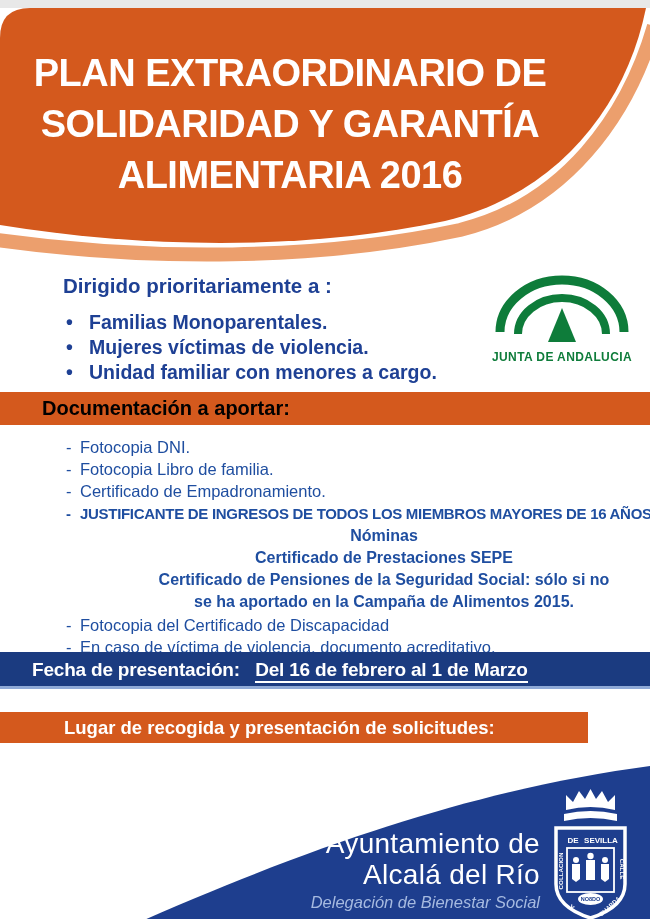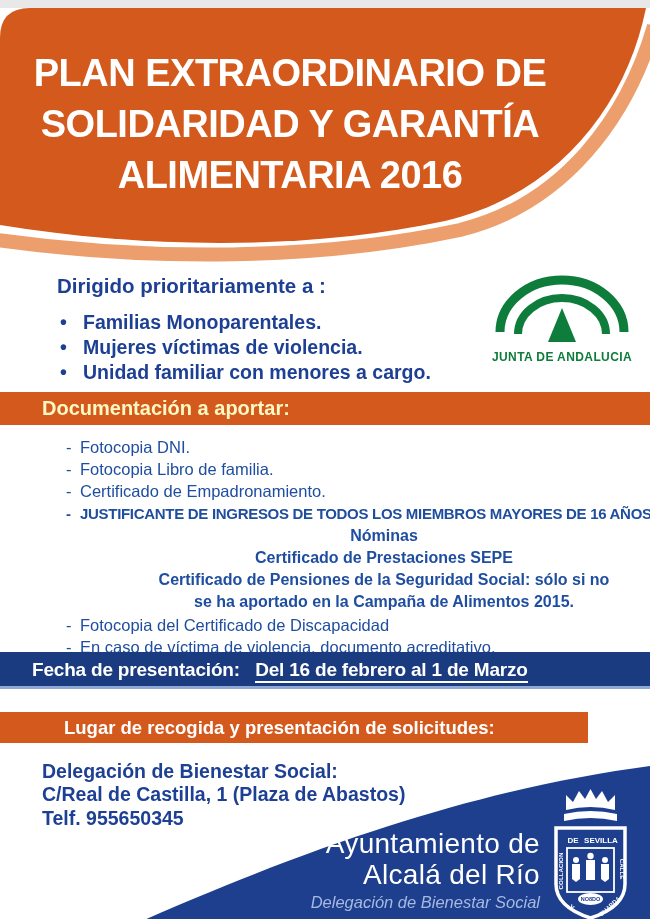--- a/index.html
+++ b/index.html
@@ -11,34 +11,34 @@
   svg{display:block;}
 
   
   #header-svg{position:absolute;top:0;left:0;}
   #title{
     position:absolute;top:40px;left:10px;width:560px;text-align:center;
     color:#ffffff;font-weight:bold;font-size:38px;line-height:51px;letter-spacing:-0.5px;
   }
 
   
-  #audience{position:absolute;left:57px;top:266px;width:420px;color:var(--blue-text);}
+  #audience{position:absolute;left:63px;top:266px;width:420px;color:var(--blue-text);}
   #audience .heading{font-size:20.5px;font-weight:bold;}
   #audience ul{list-style:none;margin:12px 0 0 0;padding:0;}
   #audience li{font-size:19.5px;font-weight:bold;line-height:25px;display:flex;}
   #audience .bdot{width:26px;flex:0 0 26px;padding-left:3px;}
 
   
   #junta{position:absolute;left:492px;top:264px;width:140px;height:98px;}
   #junta text{font-family:"Liberation Sans",sans-serif;}
 
   
   #doc-bar{
     position:absolute;left:0;top:384px;width:650px;height:33px;background:var(--orange);
-    color:#fef9c3;font-weight:bold;font-size:20px;line-height:33px;padding-left:42px;
+    color:#000000;font-weight:bold;font-size:20px;line-height:33px;padding-left:42px;
   }
   
   #doc-list{position:absolute;left:66px;top:428px;width:578px;color:var(--blue-doc);font-size:16.5px;}
   #doc-list .row{line-height:22.2px;white-space:nowrap;}
   #doc-list .dash{display:inline-block;width:14px;}
   #doc-list .b{font-weight:bold;}
   #doc-list .tight{font-size:15px;letter-spacing:-0.3px;}
   #doc-list .ind{padding-left:58px;font-size:16px;text-align:center;}
 
   
@@ -132,25 +132,20 @@
   <div id="fecha-bar">
     <span>Fecha de presentación:</span>
     <span>&nbsp;</span>
     <span class="uline">Del 16 de febrero al 1 de Marzo</span>
   </div>
 
   <div id="lugar-bar">
     <span>Lugar de recogida y presentación de solicitudes:</span>
   </div>
 
-  <div id="address">
-    <div>Delegación de Bienestar Social:</div>
-    <div>C/Real de Castilla, 1 (Plaza de Abastos)</div>
-    <div>Telf. 955650345</div>
-  </div>
 
   <svg id="wave-svg" width="650" height="169" viewBox="0 0 650 169">
     <path d="M 650,8 C 500,28 340,75 128,169 L 650,169 Z" style="fill:var(--navy-wave);"></path>
   </svg>
 
   <div id="footer-text">
     <div class="org">Ayuntamiento de</div>
     <div class="org">Alcalá del Río</div>
     <div class="dept">Delegación de Bienestar Social</div>
   </div>

